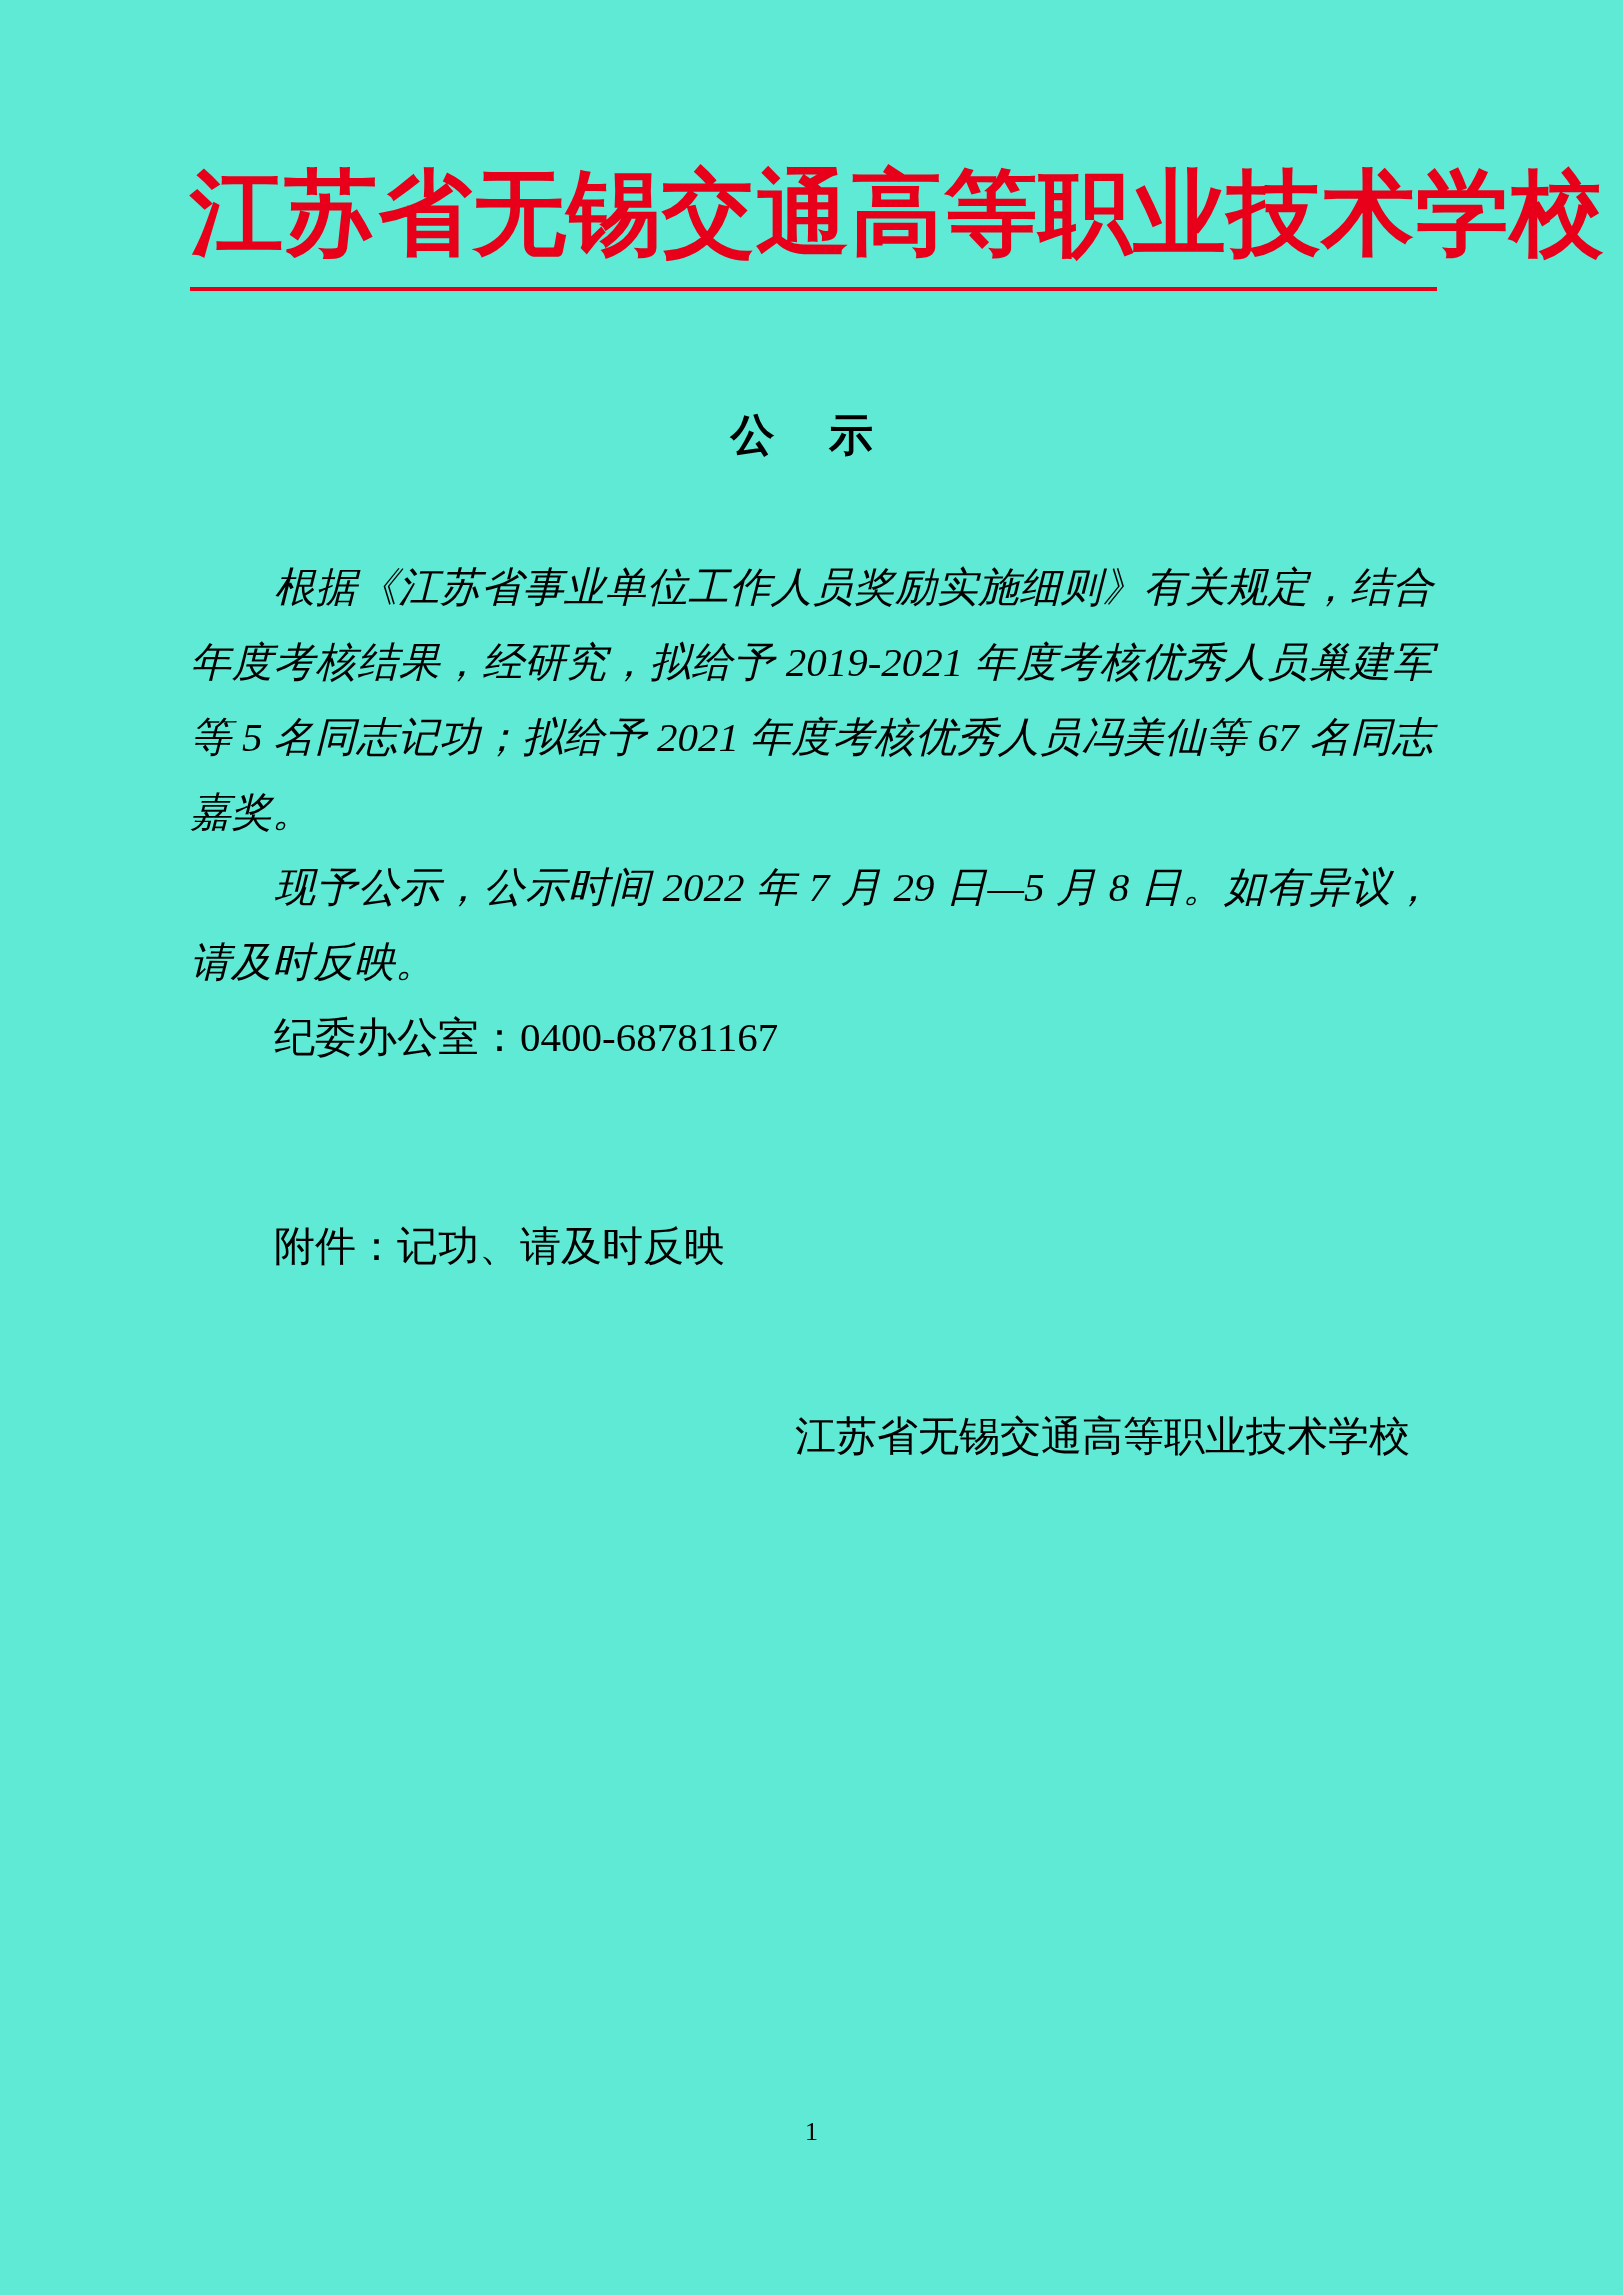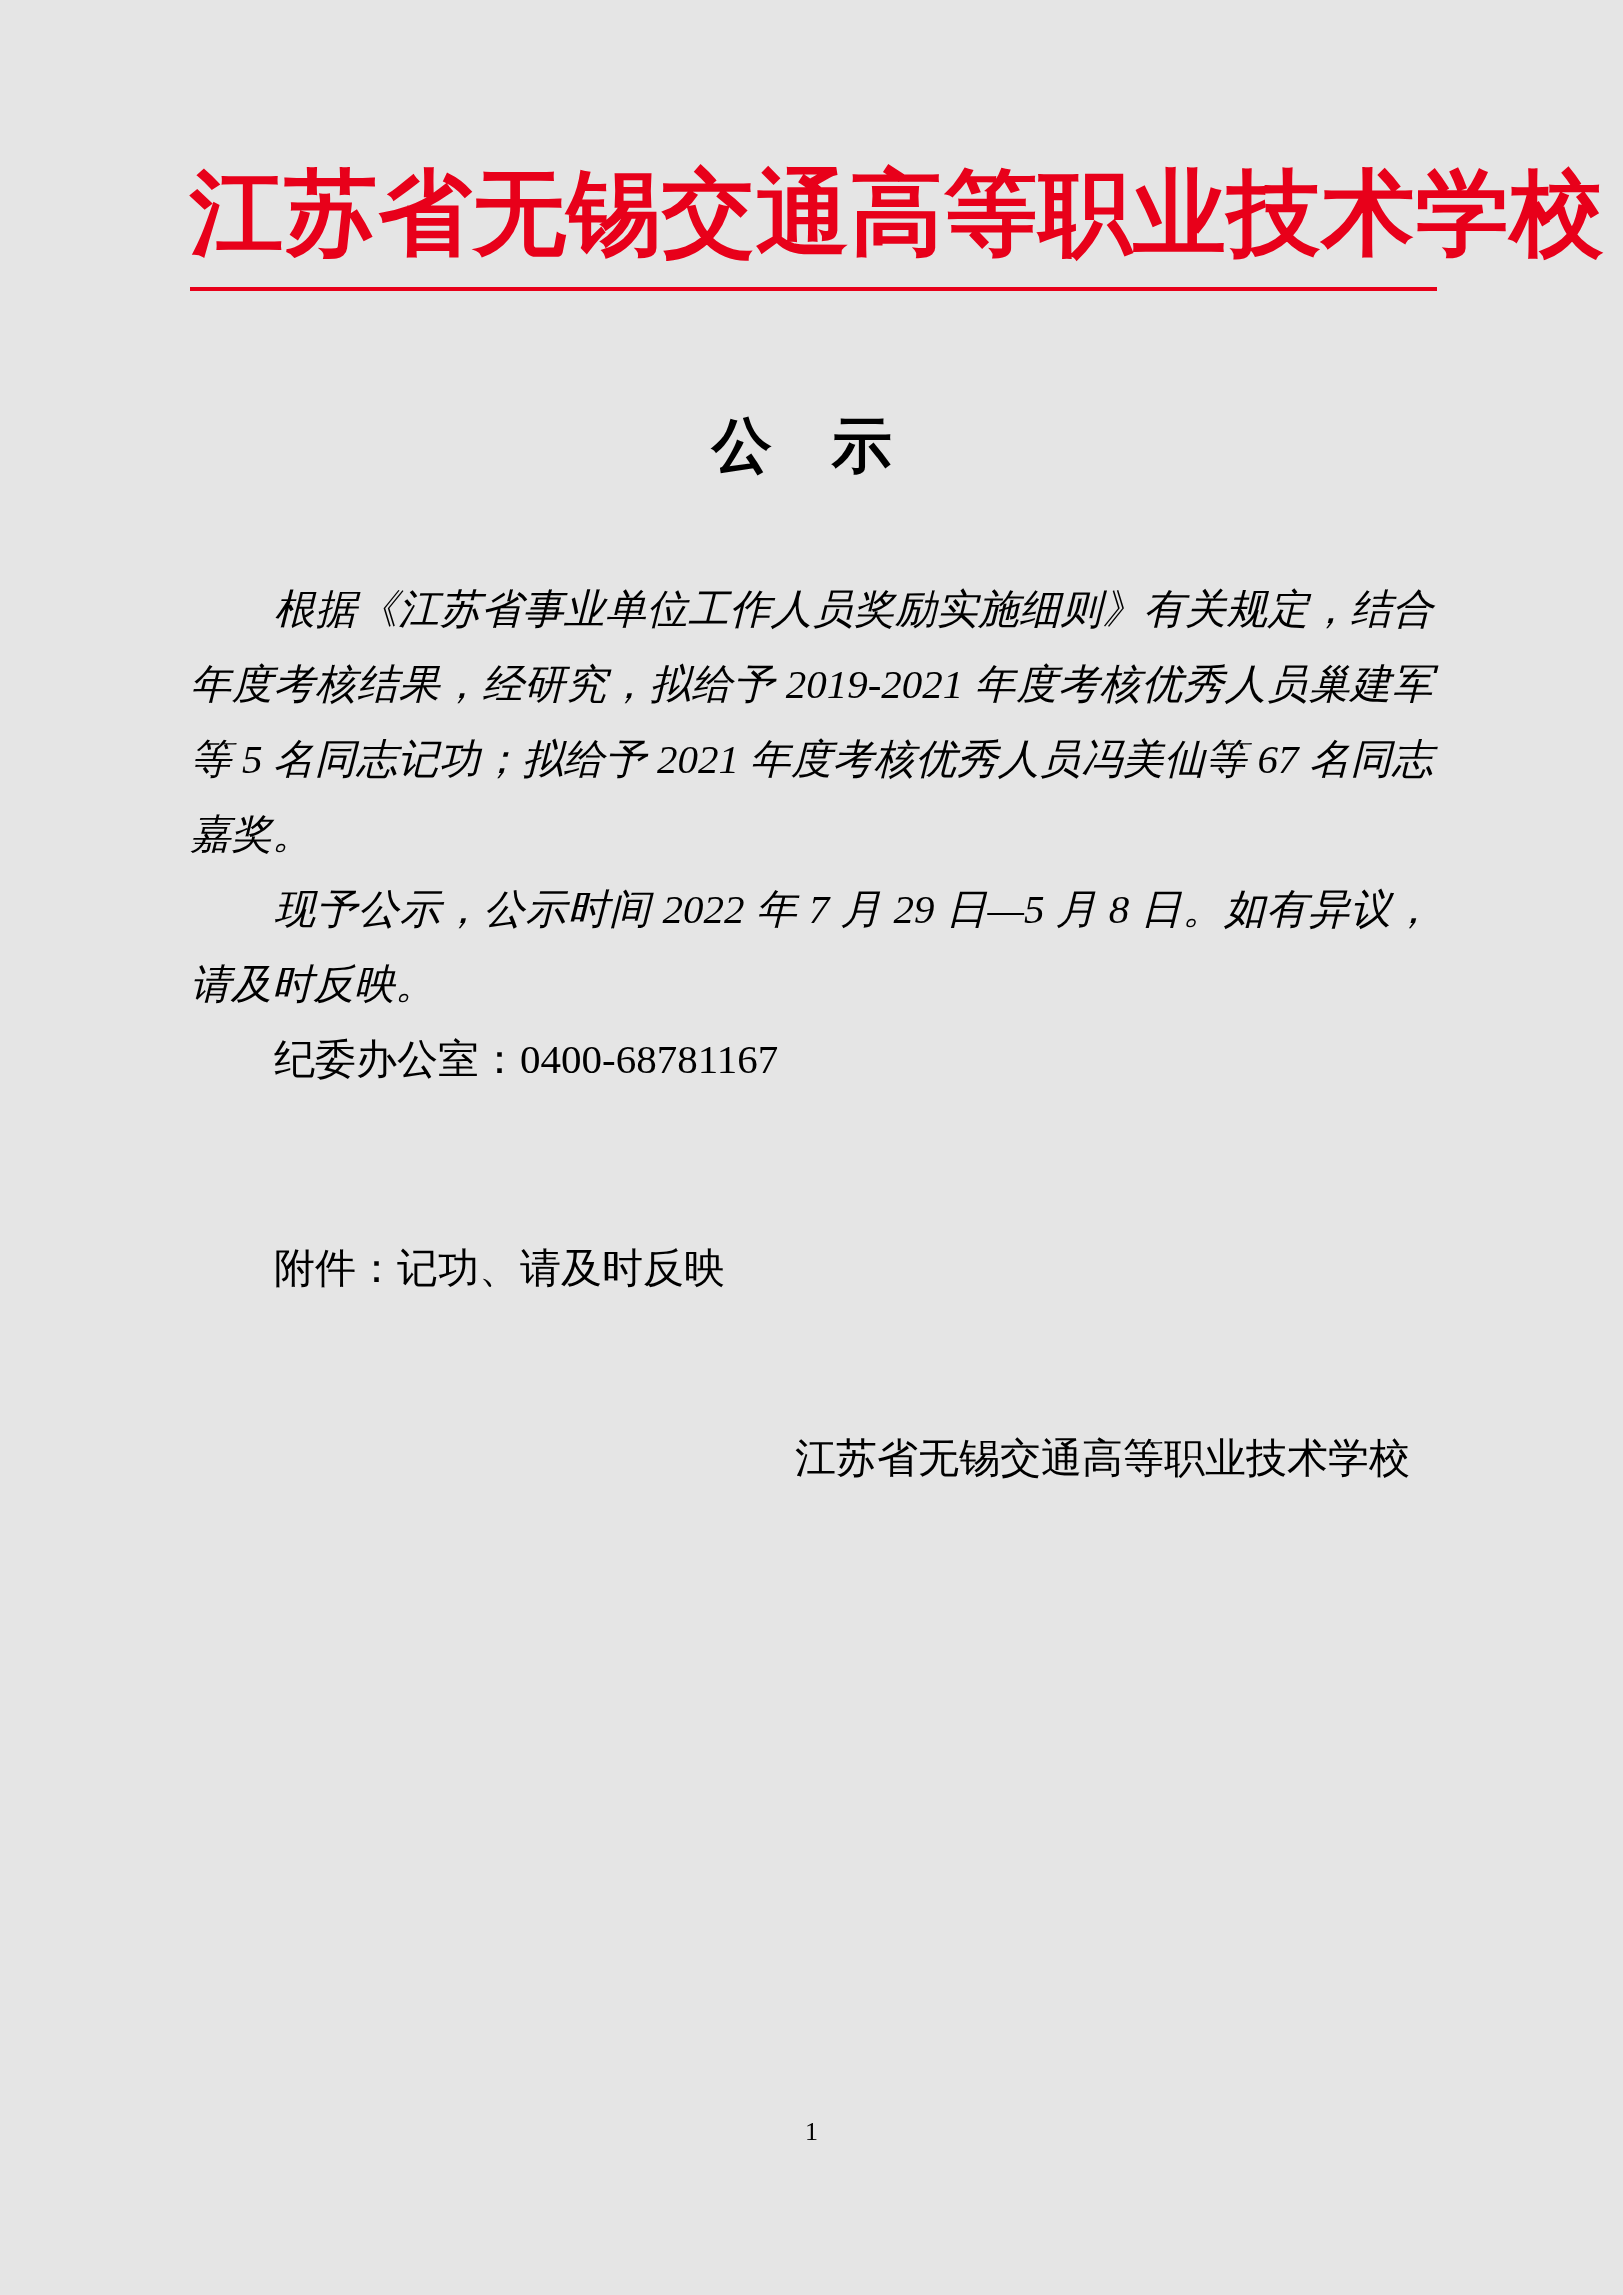--- a/index.html
+++ b/index.html
@@ -8,21 +8,21 @@
     background: #ffffff;
   }
   body {
     font-family: "Liberation Serif", "DejaVu Serif", serif;
     color: #000000;
   }
   .page {
     position: relative;
     width: 1623px;
     height: 2295px;
-    background: #e5e5e5;
+    background: #5eead4;
     box-sizing: border-box;
     overflow: hidden;
   }
   .content {
     position: absolute;
     left: 190px;
     top: 0;
     width: 1243px;
   }
 
@@ -44,21 +44,21 @@
     height: 4.6px;
     background: #e8001a;
   }
 
   
   .doc-title {
     margin-top: 115px;
     text-align: center;
     font-family: "DejaVu Serif", "Liberation Serif", serif;
     font-weight: bold;
-    font-size: 60px;
+    font-size: 44px;
     letter-spacing: 19.6px;
     color: #000000;
   }
 
   
   .body-block {
     margin-top: 85px;
     font-size: 41px;
     line-height: 75px;
     text-align: justify;

